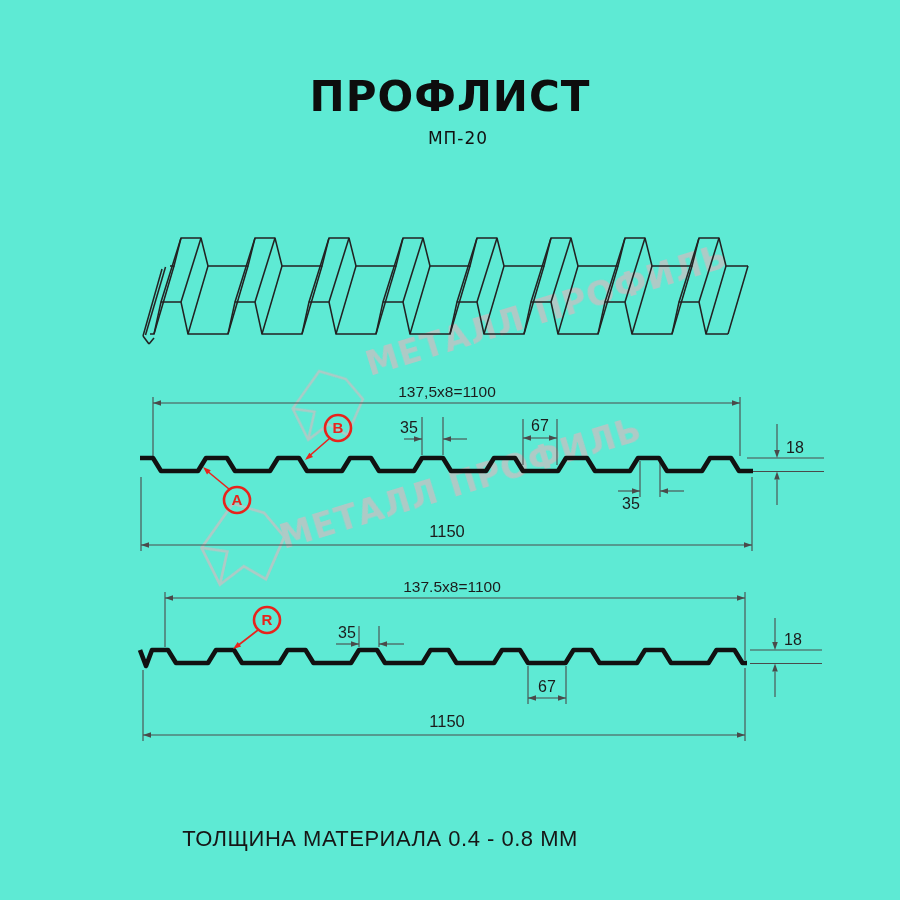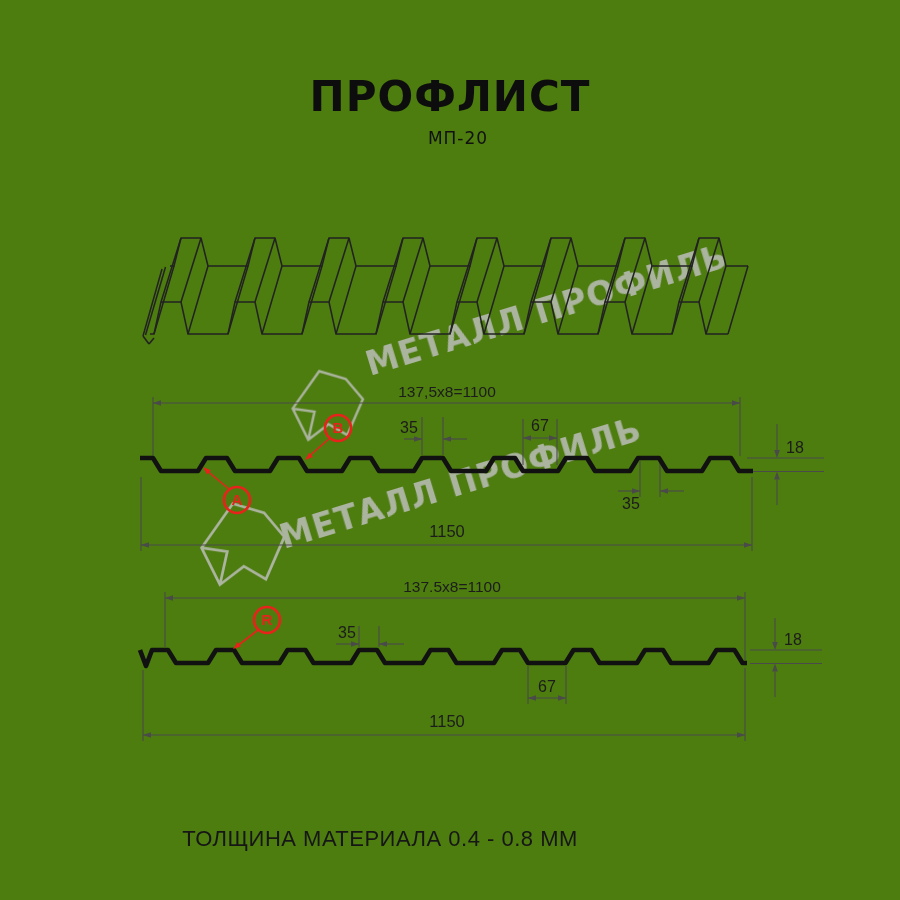--- a/index.html
+++ b/index.html
@@ -1,16 +1,16 @@
 <!DOCTYPE html>
 <html><head>
 <meta charset="utf-8">
 <style>
   html,body{margin:0;padding:0;background:#ffffff;}
-  #page{position:relative;width:900px;height:900px;background:#4d7c0f;overflow:hidden;
+  #page{position:relative;width:900px;height:900px;background:#5eead4;overflow:hidden;
         font-family:"Liberation Sans",sans-serif;}
   .title{position:absolute;left:0;top:72px;width:900px;text-align:center;
          font-family:"DejaVu Sans",sans-serif;font-weight:800;font-size:42px;
          letter-spacing:1px;color:#0d0d0d;}
   .subtitle{position:absolute;left:0;top:128px;width:900px;text-align:center;
          font-family:"DejaVu Sans",sans-serif;font-weight:500;font-size:17px;
          letter-spacing:1px;color:#111;padding-left:8px;}
   .footer-note{position:absolute;left:0;top:826px;width:760px;text-align:center;
          font-size:22px;font-weight:500;letter-spacing:.5px;color:#161616;}
   svg text.dim{font-family:"Liberation Sans",sans-serif;font-size:16px;fill:#1c1c1c;}

